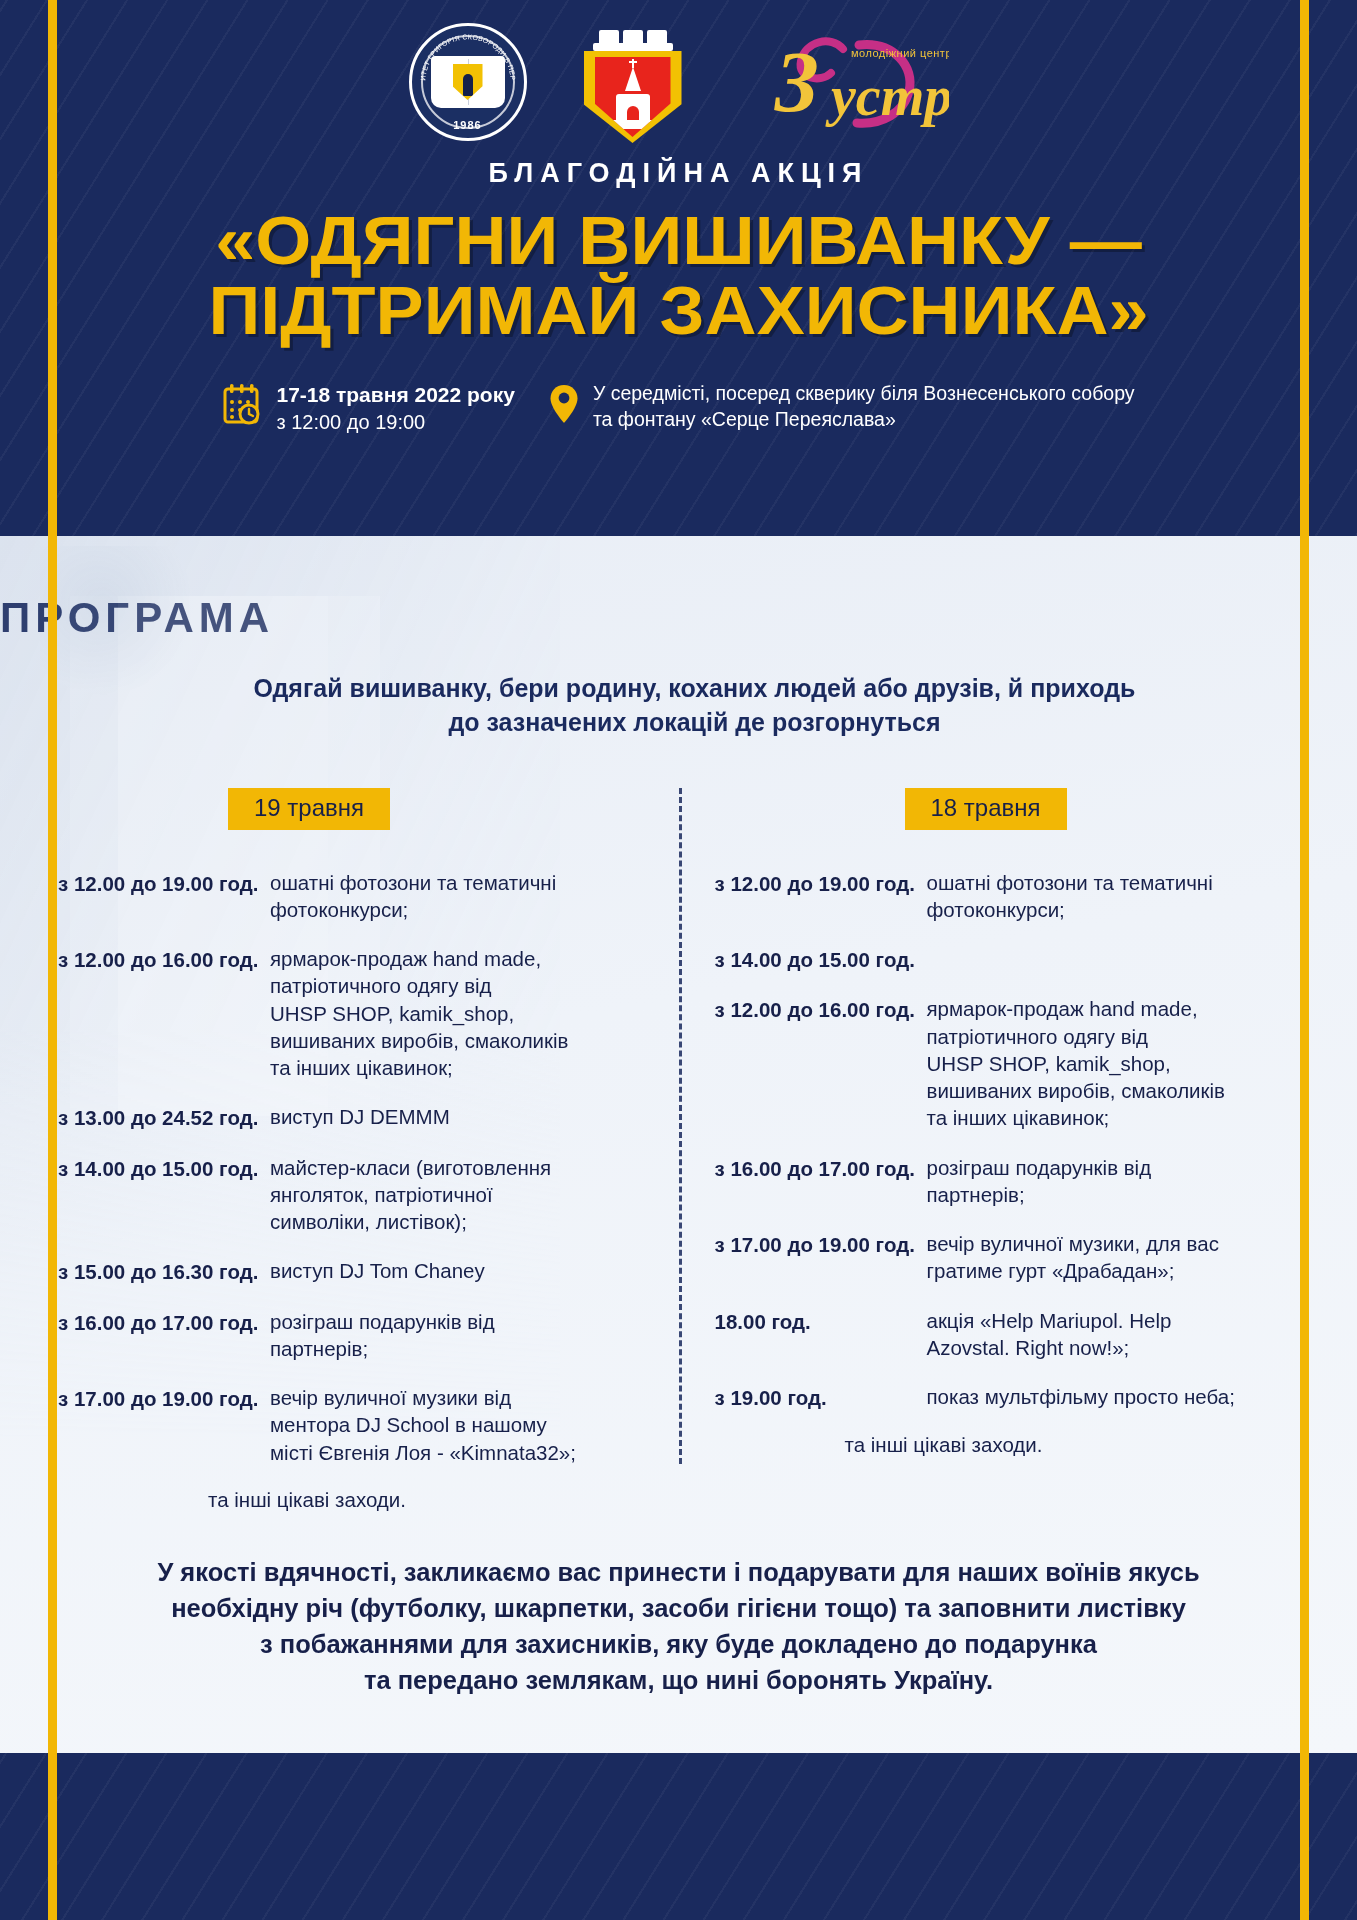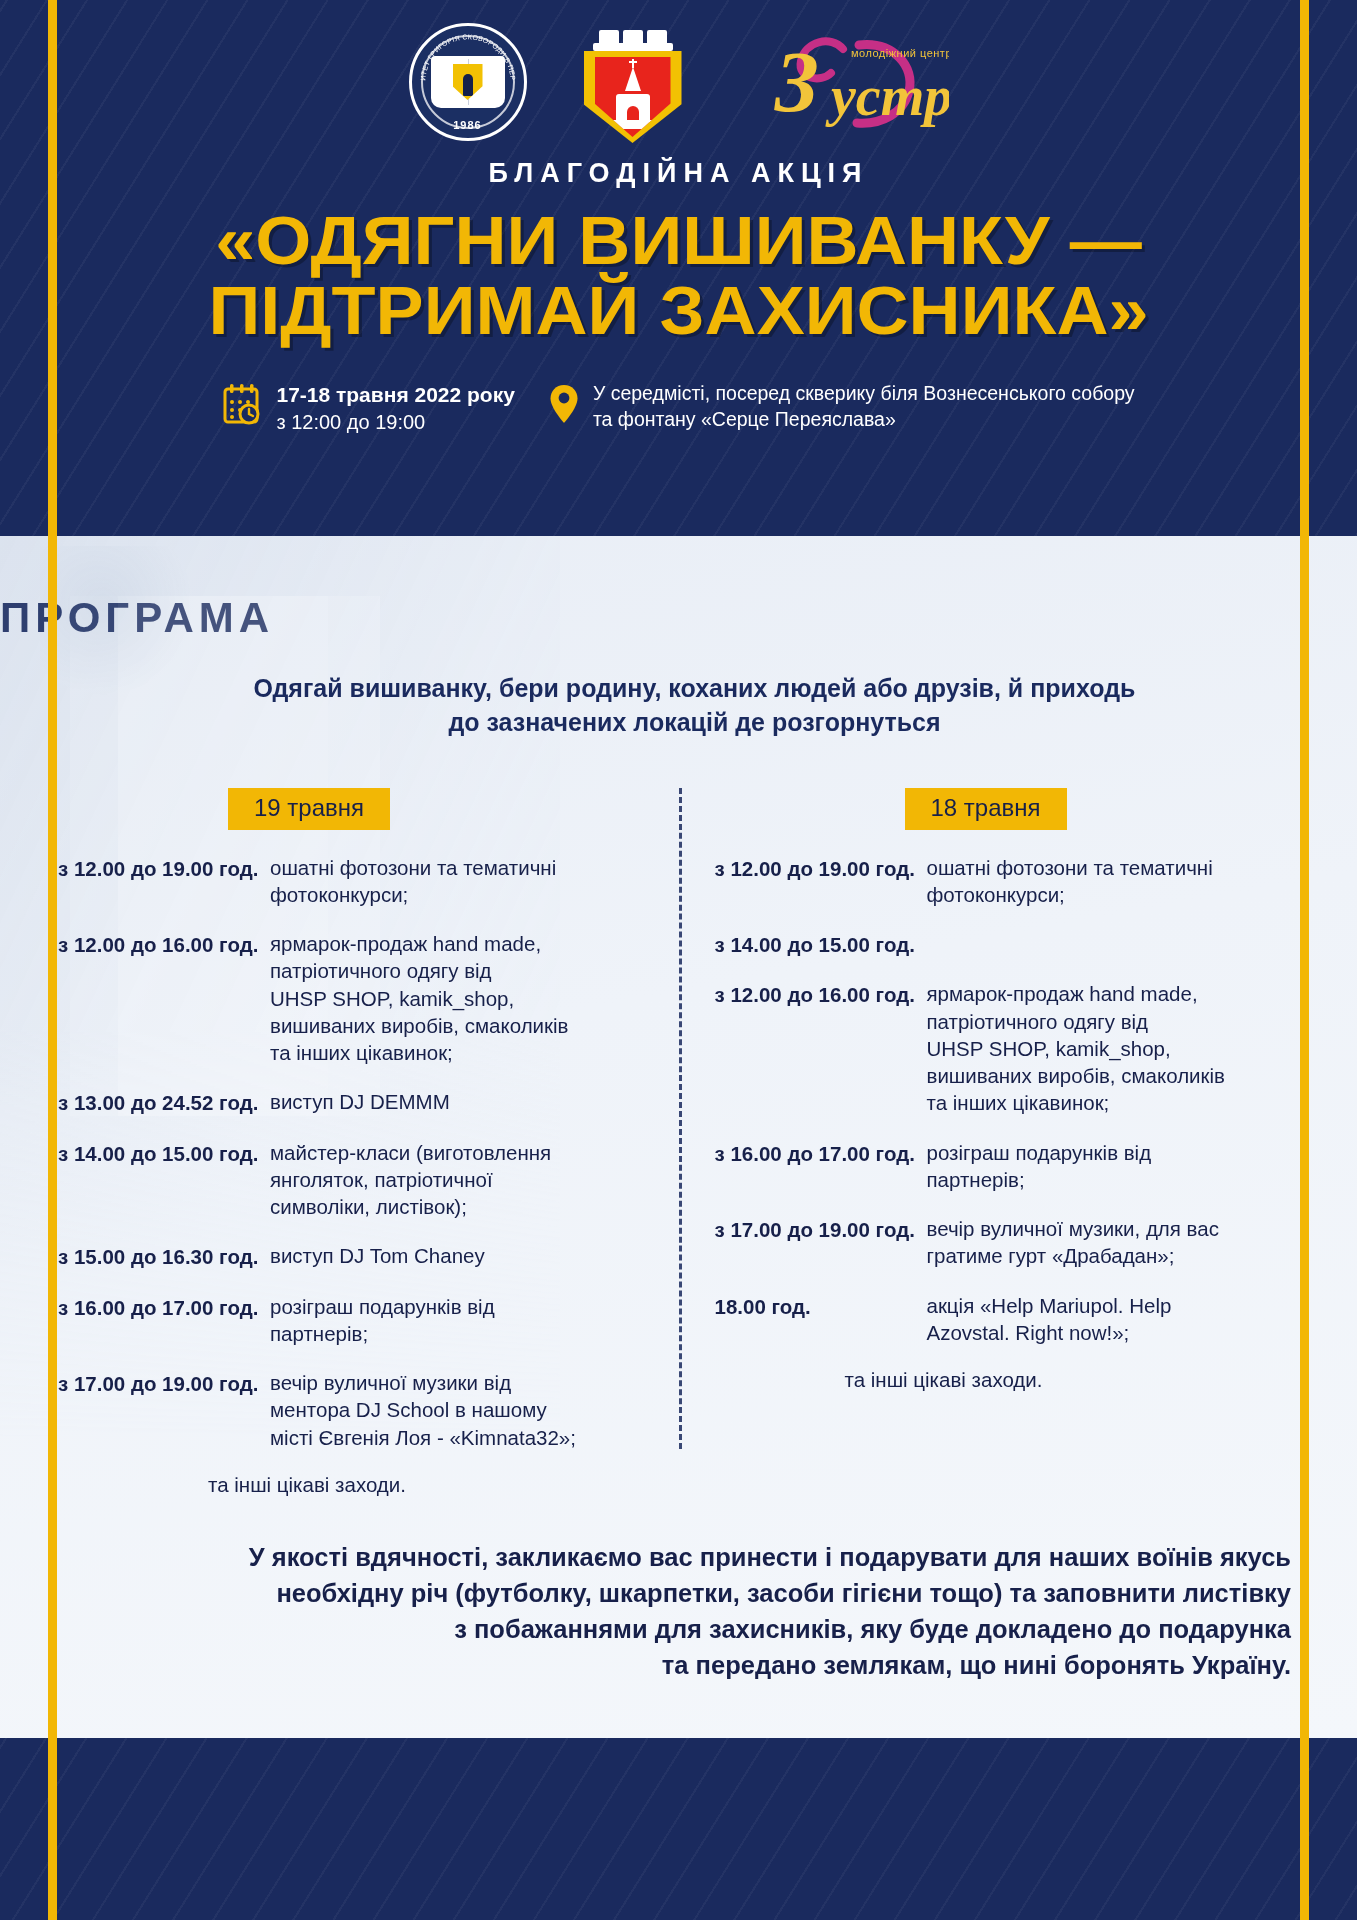--- a/index.html
+++ b/index.html
@@ -279,21 +279,21 @@
   .day-badge {
     display:inline-block;
     background:#f2b705;
     color:#17204a;
     font-size:24px;
     padding:6px 26px 8px 26px;
     margin-left:170px;
   }
   .col.right .day-badge { margin-left:190px; }
 
-  .rows { margin-top:24px; }
+  .rows { margin-top:39px; }
   .row {
     display:flex;
     margin-bottom:22px;
   }
   .row .time {
     flex:none;
     width:212px;
     color:#17204a;
     font-size:20.5px;
     font-weight:bold;
@@ -308,21 +308,21 @@
   }
   .tail {
     color:#17204a;
     font-size:20.5px;
     margin-top:14px;
     padding-left:150px;
   }
   .col.right .tail { padding-left:130px; }
 
   .cta {
-    text-align:right;
+    text-align:center;
     color:#17204a;
     font-weight:bold;
     font-size:25.5px;
     line-height:1.42;
     margin-top:42px;
     padding:0 66px;
     white-space:pre-line;
     position:relative;
   }
 
@@ -523,20 +523,24 @@
           <div class="row">
             <div class="time">з 17.00 до 19.00 год.</div>
             <div class="desc">вечір вуличної музики, для вас
 гратиме гурт «Драбадан»;</div>
           </div>
           <div class="row">
             <div class="time">18.00 год.</div>
             <div class="desc">акція «Help Mariupol. Help
 Azovstal. Right now!»;</div>
           </div>
+          <div class="row">
+            <div class="time">з 19.00 год.</div>
+            <div class="desc">показ мультфільму просто неба;</div>
+          </div>
 
         </div>
         <div class="tail">та інші цікаві заходи.</div>
       </div>
     </div>
 
     <div class="cta">У якості вдячності, закликаємо вас принести і подарувати для наших воїнів якусь
 необхідну річ (футболку, шкарпетки, засоби гігієни тощо) та заповнити листівку
 з побажаннями для захисників, яку буде докладено до подарунка
 та передано землякам, що нині боронять Україну.</div>

